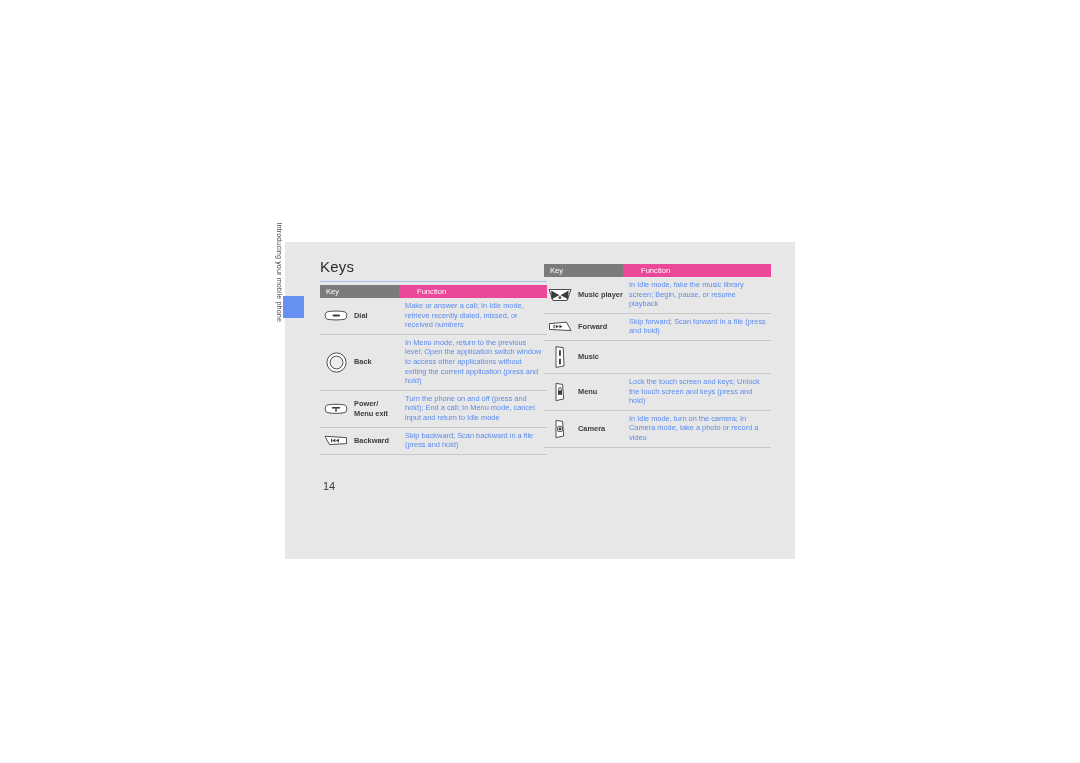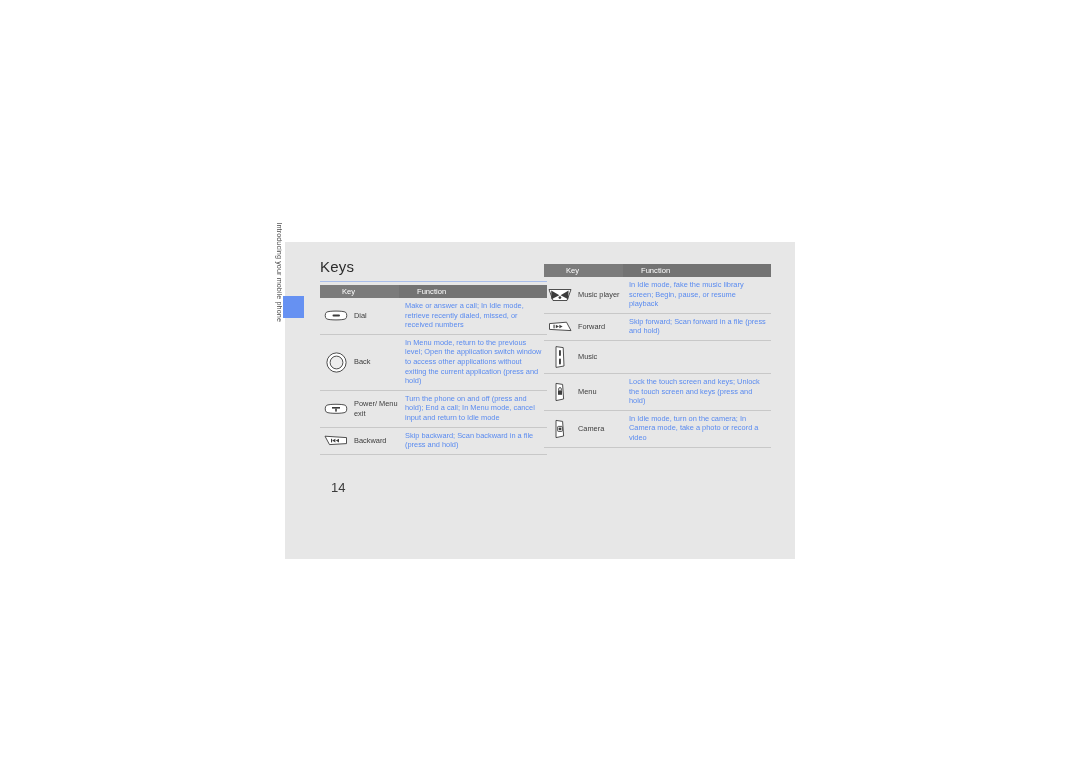--- a/index.html
+++ b/index.html
@@ -77,26 +77,26 @@
   .thead {
     display: flex;
     height: 13px;
     line-height: 13px;
   }
   .th-key {
     width: 79px;
     background: #7b7b7b;
     color: #ffffff;
     font-size: 7.6px;
-    padding-left: 22px;
+    padding-left: 6px;
     box-sizing: border-box;
   }
   .th-fn {
     flex: 1;
-    background: #737373;
+    background: #ec4899;
     color: #ffffff;
     font-size: 7.6px;
     padding-left: 18px;
     box-sizing: border-box;
   }
 
   .row {
     display: flex;
     border-bottom: 1px solid #c8c8c8;
     min-height: 22px;
@@ -115,35 +115,36 @@
     width: 26px;
     min-width: 26px;
     display: flex;
     justify-content: center;
     align-items: center;
   }
   .keylabel {
     font-size: 7.4px;
     color: #3c3c3c;
     line-height: 9.6px;
+    font-weight: bold;
   }
   .cell-fn {
     flex: 1;
     box-sizing: border-box;
     padding: 3px 4px 4px 6px;
     font-size: 7.4px;
     line-height: 9.6px;
     color: #5a8bf0;
   }
 
   #pagenum {
     position: absolute;
-    left: 46px;
+    left: 38px;
     top: 238px;
-    font-size: 13px;
+    font-size: 11px;
     color: #3b3b3b;
   }
 
   svg { display: block; }
 </style>
 </head>
 <body>
 
 <div id="page">
 

